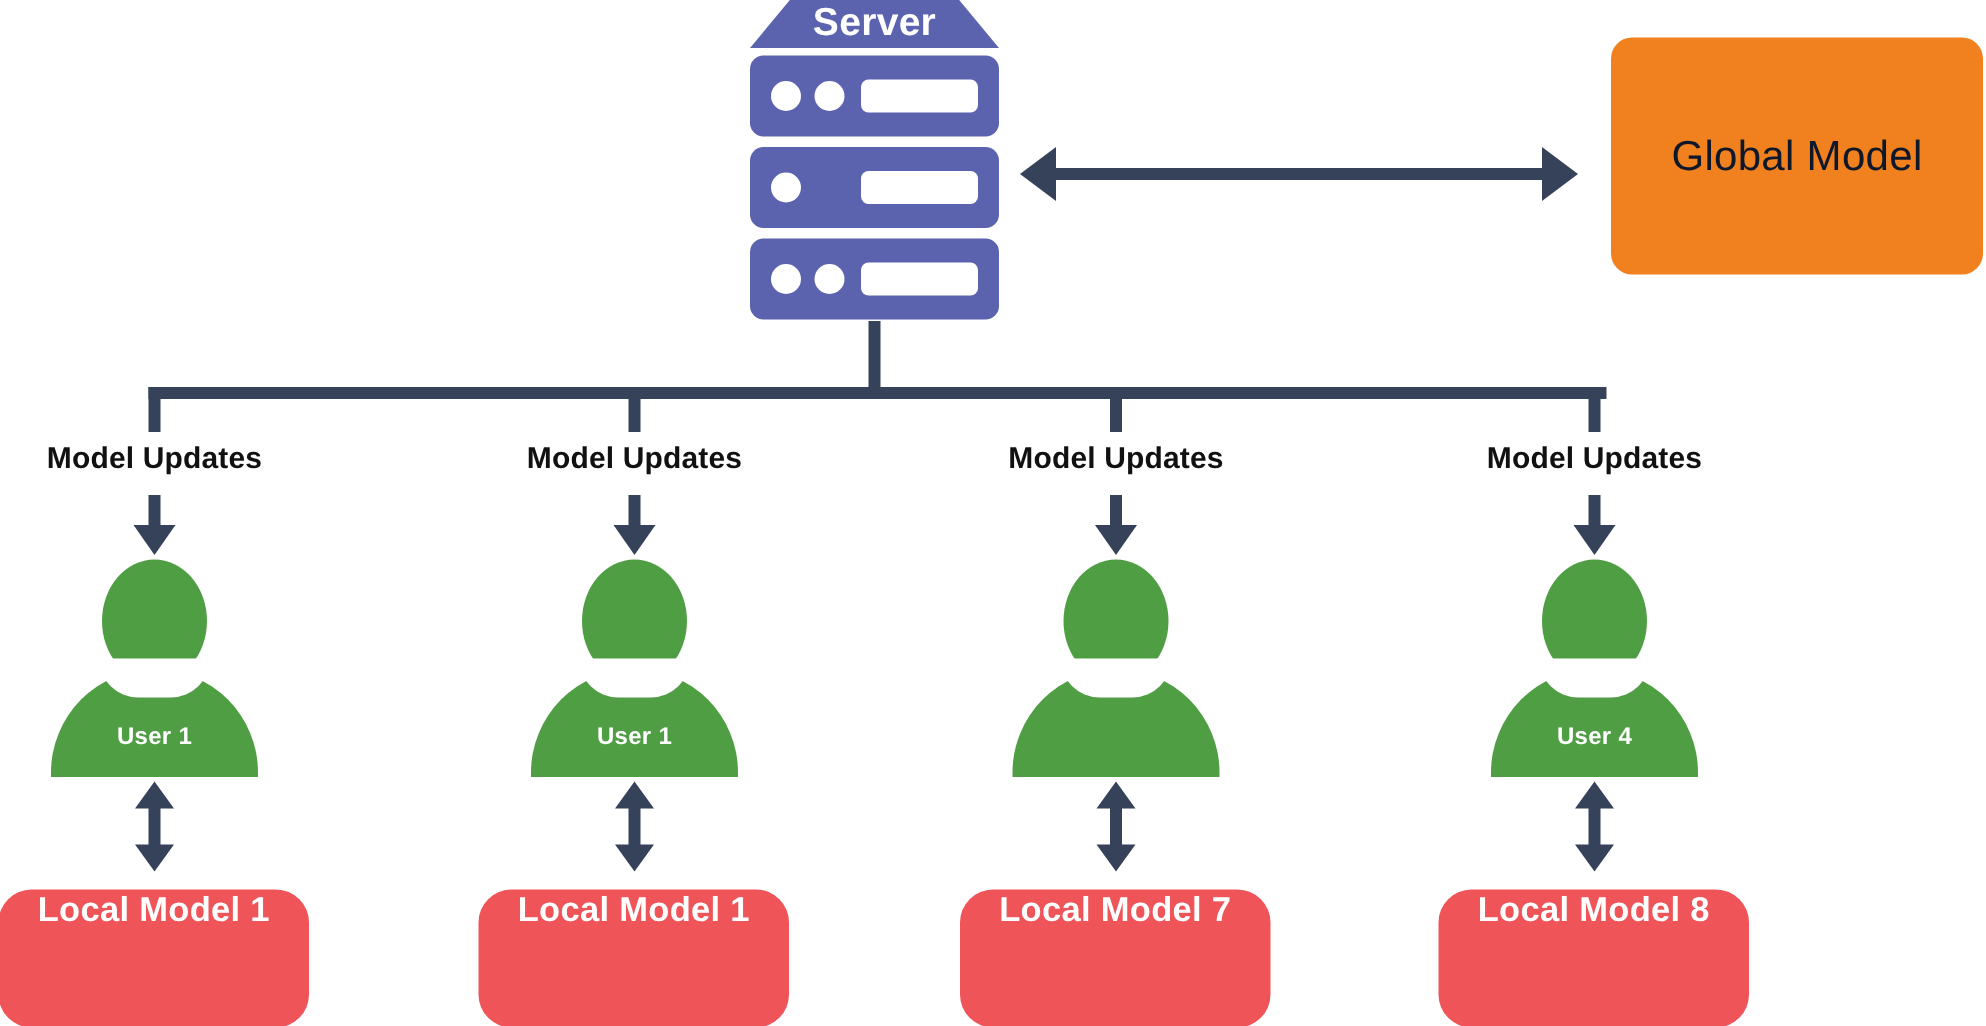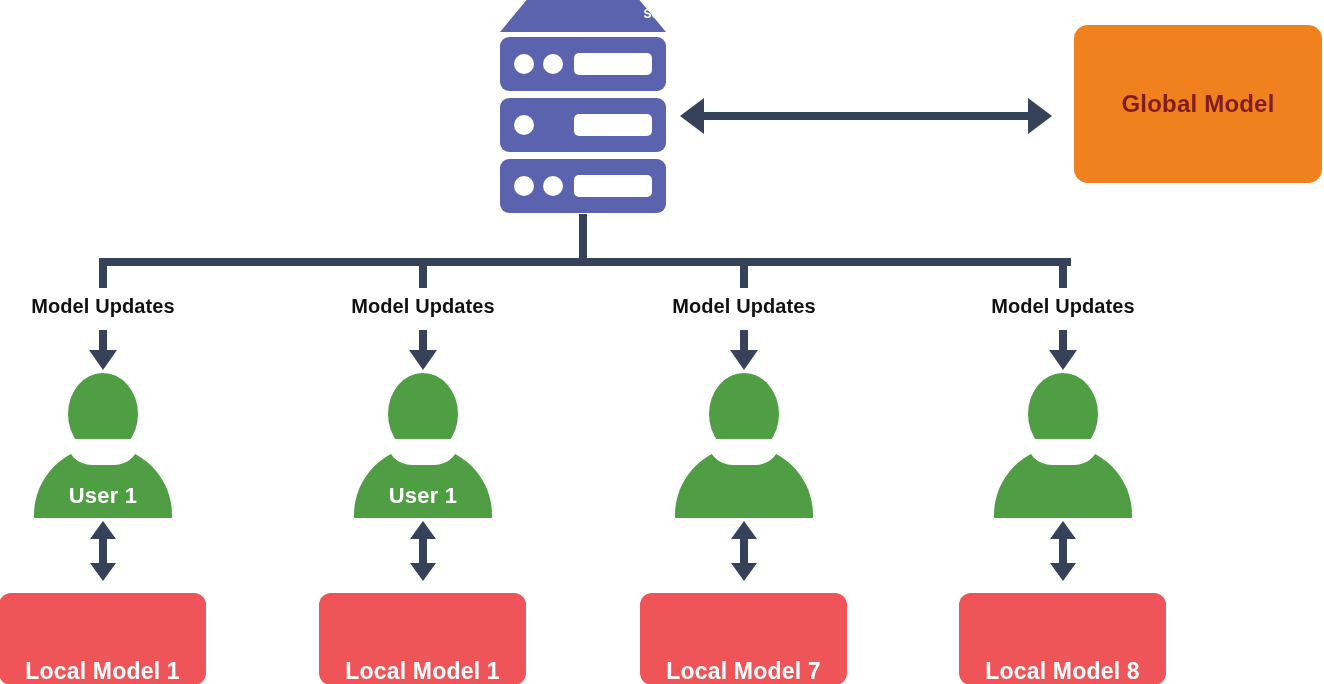--- a/index.html
+++ b/index.html
@@ -31,28 +31,28 @@
     left: 0;
     top: 0;
     width: 166px;
     height: 32px;
     background: #5c63ae;
     clip-path: polygon(16% 0%, 84% 0%, 100% 100%, 0% 100%);
     border-radius: 4px 4px 0 0;
   }
   .server-title {
     position: absolute;
-    left: 16px;
+    left: 0;
     top: 0px;
     width: 166px;
     height: 30px;
     line-height: 28px;
-    text-align: right;
+    text-align: center;
     color: #ffffff;
-    font-size: 12px;
+    font-size: 26px;
     font-weight: bold;
     letter-spacing: 0.2px;
   }
   .server-bar {
     position: absolute;
     left: 0;
     width: 166px;
     height: 54px;
     background: #5c63ae;
     border-radius: 9px;
@@ -87,23 +87,23 @@
     top: 25px;
     width: 248px;
     height: 158px;
     background: #f0811e;
     border-radius: 14px;
     display: flex;
     align-items: center;
     justify-content: center;
   }
   .global-model-label {
-    color: #7f1d1d;
-    font-size: 24px;
-    font-weight: bold;
+    color: #0f172a;
+    font-size: 28px;
+    font-weight: normal;
     letter-spacing: 0.2px;
   }
 
   
   .h-arrow {
     position: absolute;
     left: 680px;
     top: 96px;
     width: 372px;
     height: 40px;
@@ -241,21 +241,21 @@
     background: #ffffff;
     border-radius: 0 0 40px 40px;
   }
   .user-label {
     position: absolute;
     left: 0;
     top: 110px;
     width: 164px;
     text-align: center;
     color: #ffffff;
-    font-size: 22px;
+    font-size: 16px;
     font-weight: bold;
     letter-spacing: 0.2px;
   }
 
   
   .v-arrow {
     position: absolute;
     left: 137px;
     top: 233px;
     width: 26px;
@@ -291,23 +291,23 @@
   }
 
   
   .local-model {
     position: absolute;
     left: 46px;
     top: 305px;
     width: 207px;
     height: 92px;
     background: #ef5458;
-    border-radius: 12px;
+    border-radius: 22px;
     display: flex;
-    align-items: flex-end;
+    align-items: flex-start;
     justify-content: center;
   }
   .local-model-label {
     color: #ffffff;
     font-size: 23px;
     font-weight: bold;
     letter-spacing: 0.2px;
   }
 </style>
 </head>
@@ -436,20 +436,21 @@
 
     <div class="down-arrow">
       <div class="shaft"></div>
       <div class="head"></div>
     </div>
 
     <div class="user-figure">
       <div class="user-head"></div>
       <div class="user-body"></div>
       <div class="user-body-notch"></div>
+      <div class="user-label">User 4</div>
     </div>
 
     <div class="v-arrow">
       <div class="head-up"></div>
       <div class="shaft"></div>
       <div class="head-down"></div>
     </div>
 
     <div class="local-model">
       <span class="local-model-label">Local Model 8</span>

